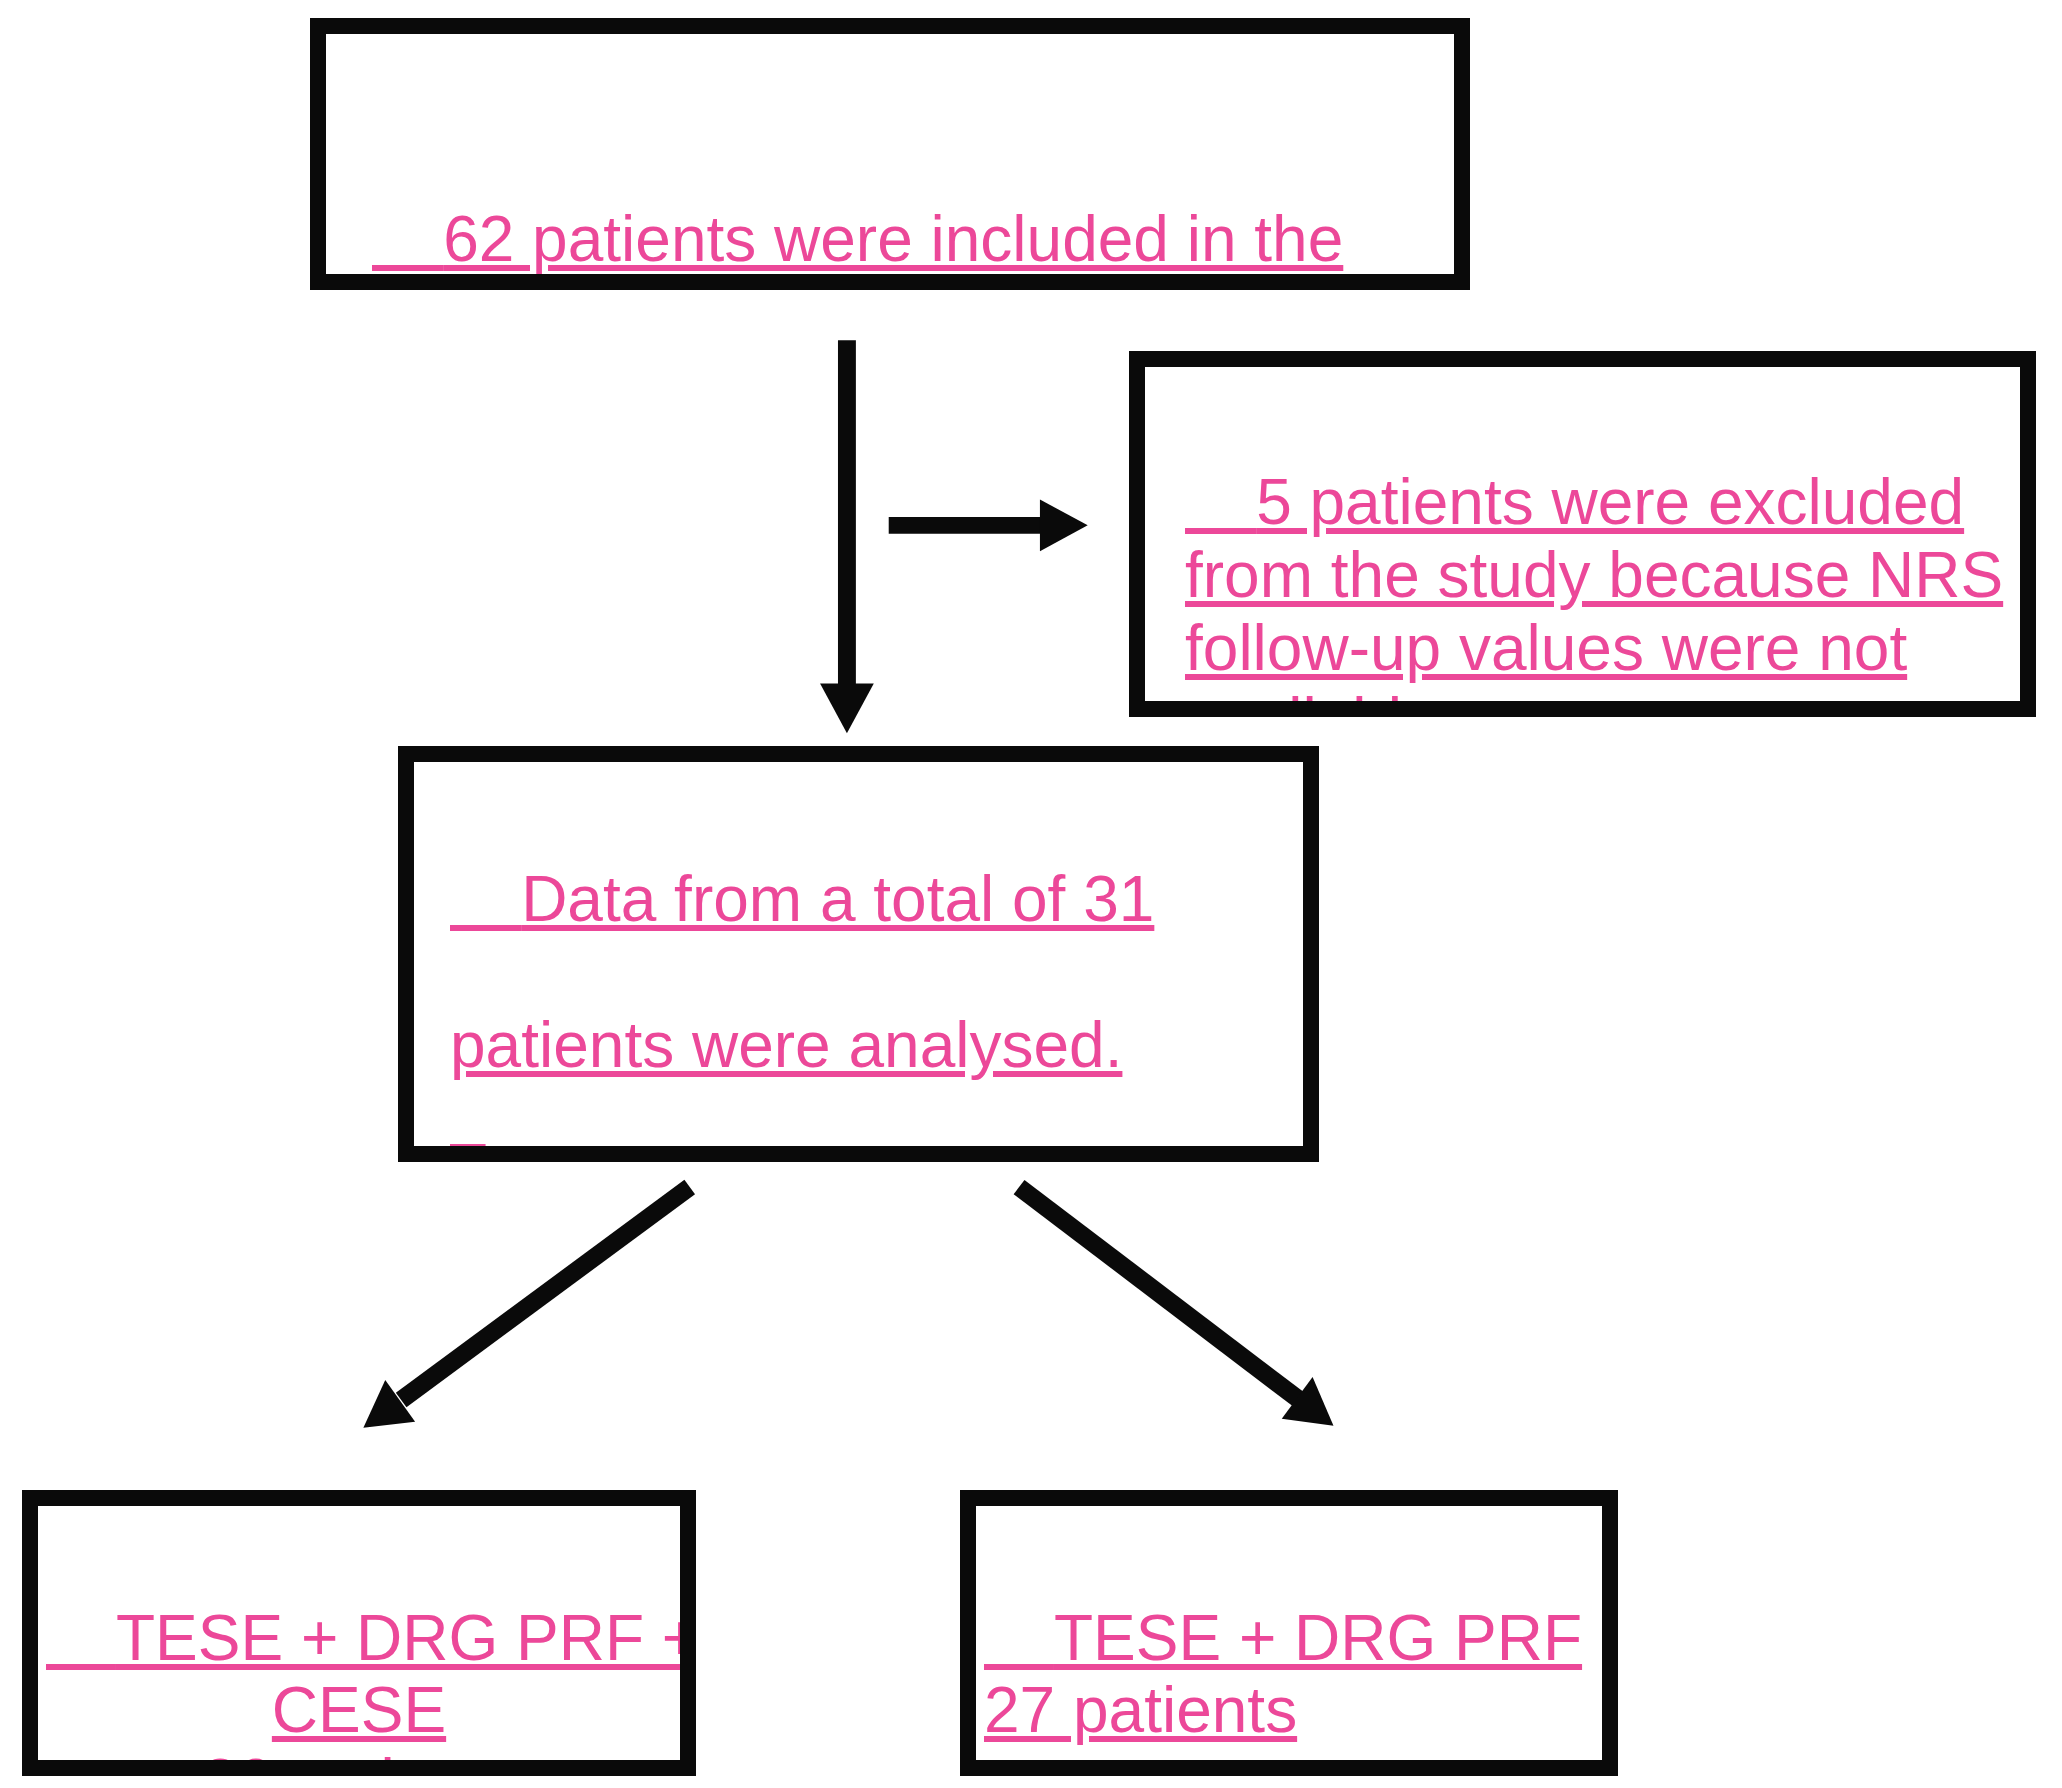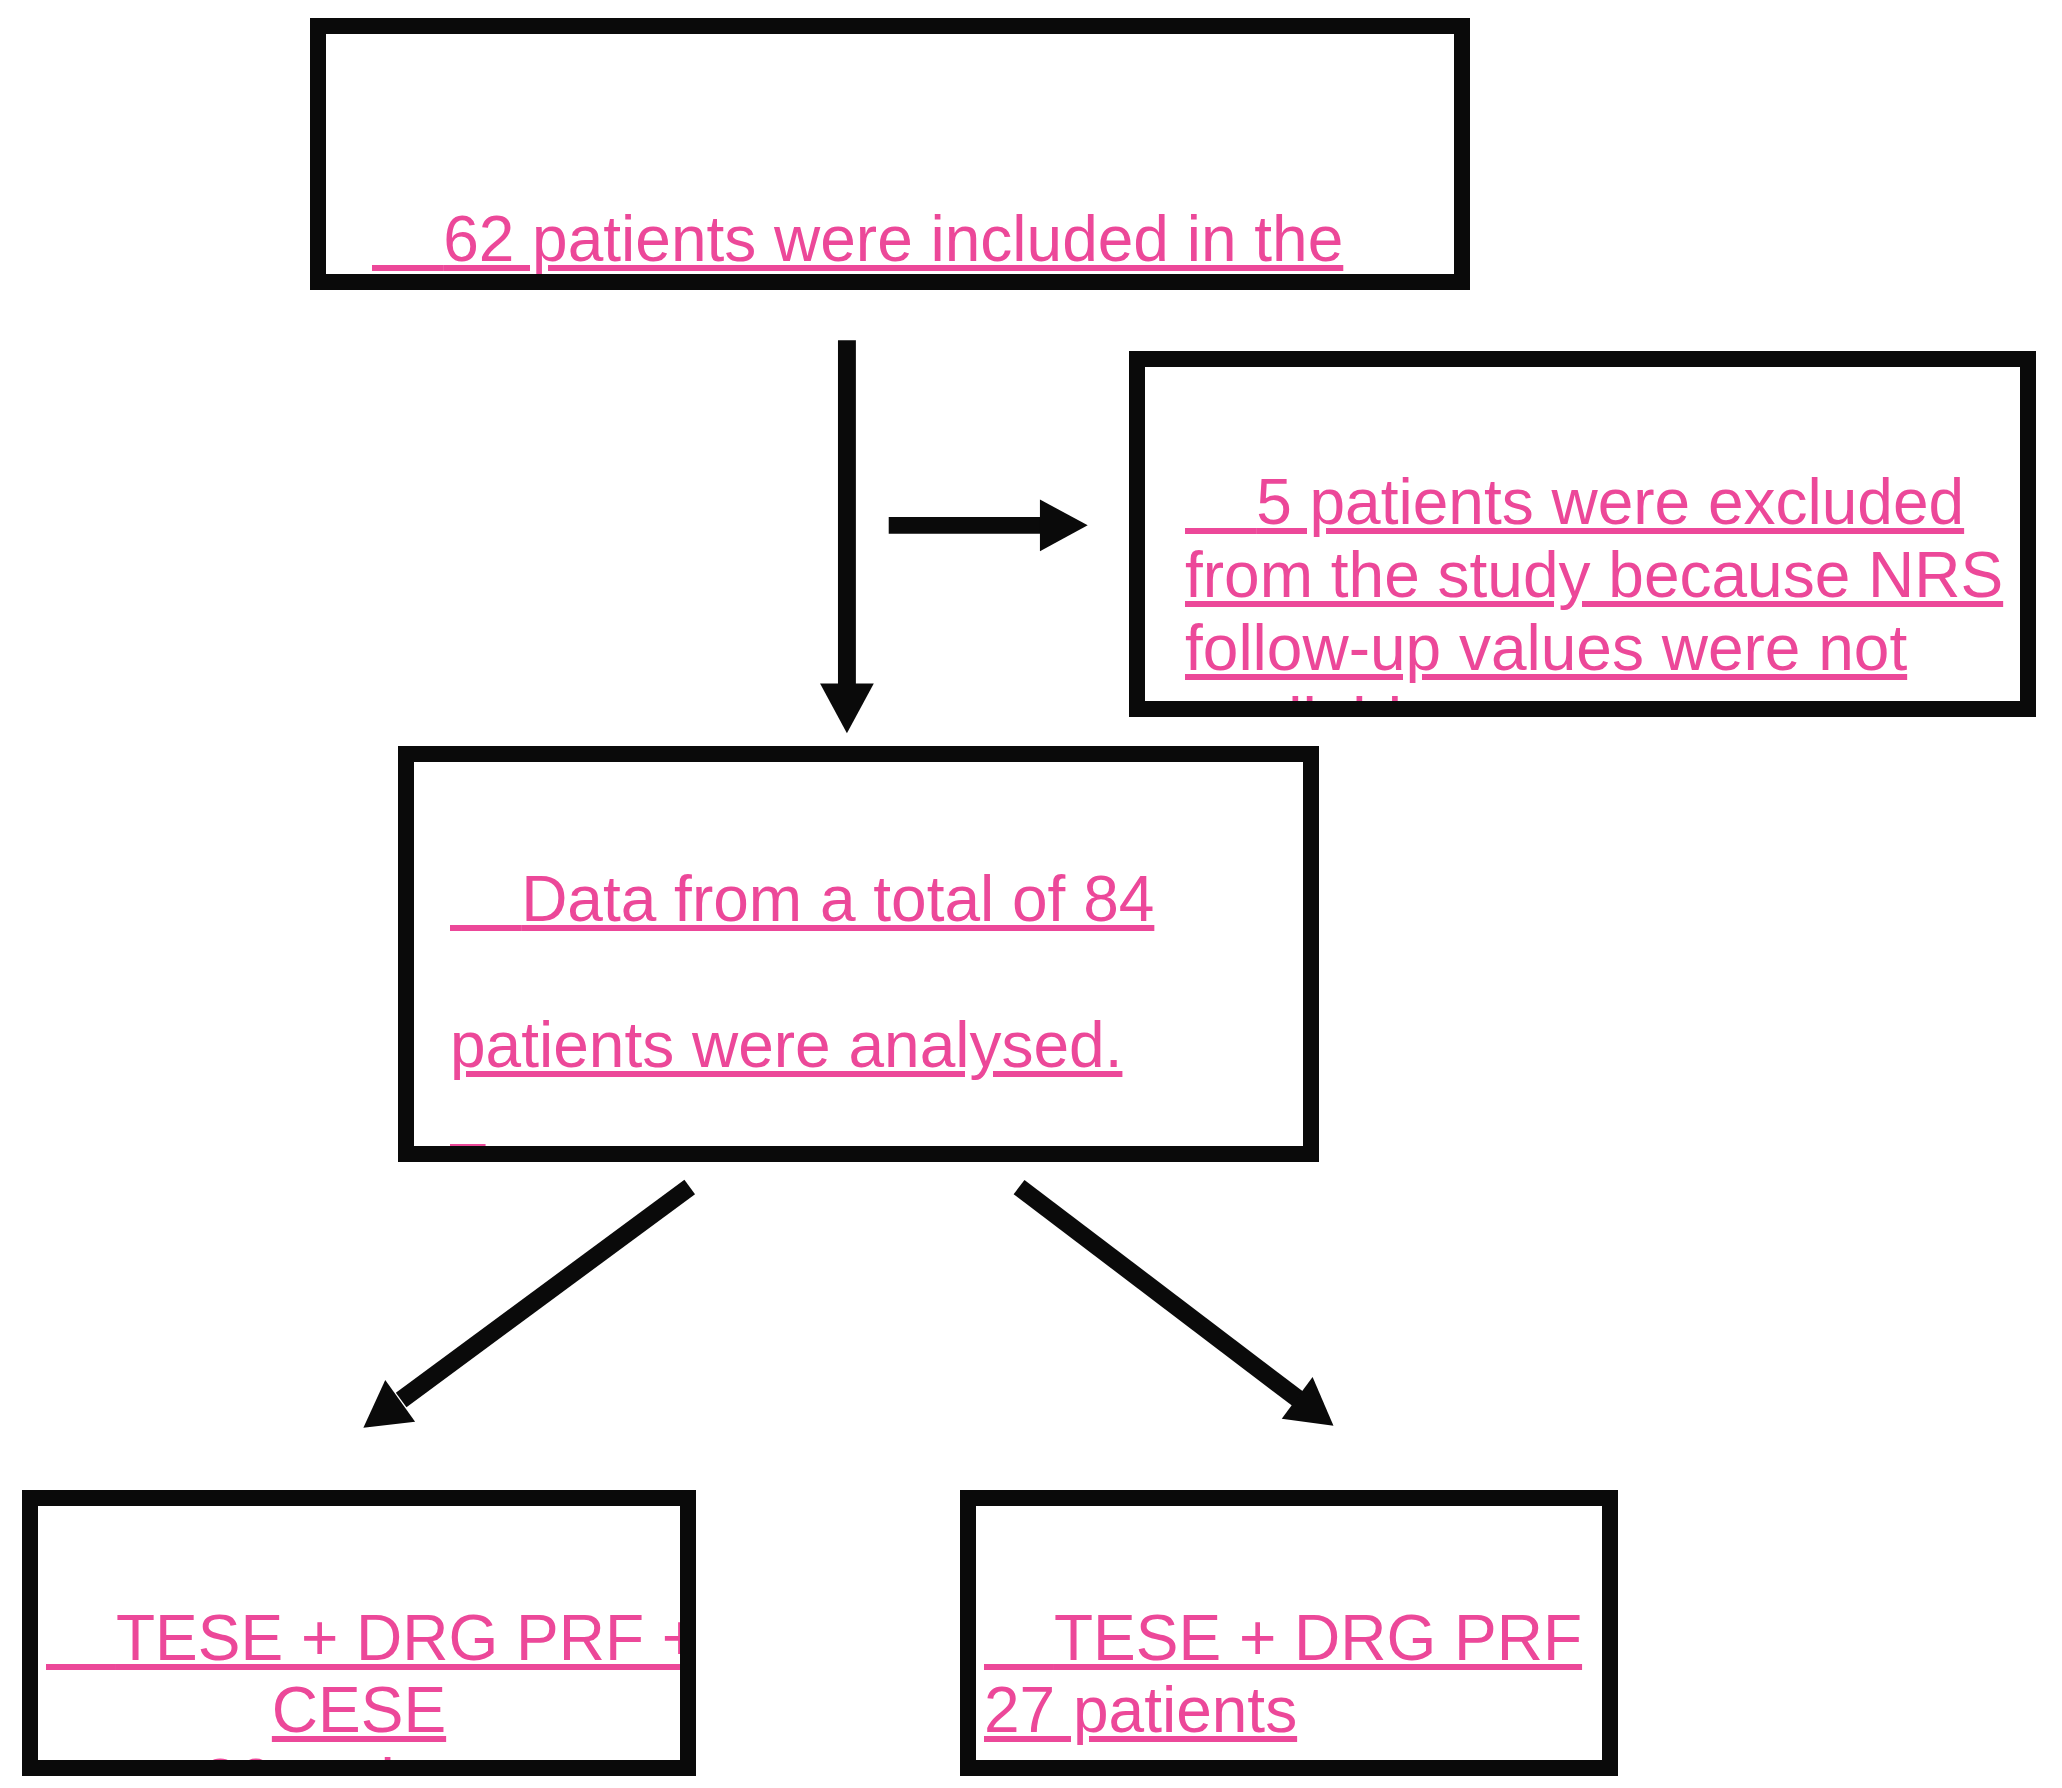--- a/index.html
+++ b/index.html
@@ -107,21 +107,21 @@
   </div>
 
   <div class="node node-excluded">
     <span>5 patients were excluded
 from the study because NRS
 follow-up values were not
 available.</span>
   </div>
 
   <div class="node node-analysed">
-    <span>Data from a total of 84
+    <span>Data from a total of 31
 
 patients were analysed.</span>
   </div>
 
   <div class="node node-group-a">
     <span>TESE + DRG PRF +
 CESE
 30 patients</span>
   </div>
 

